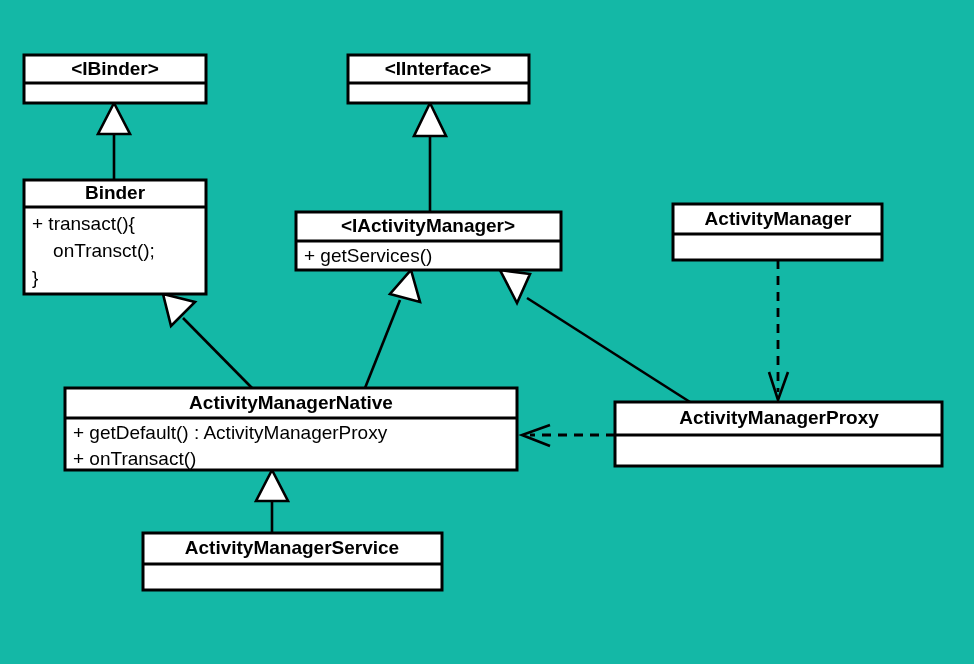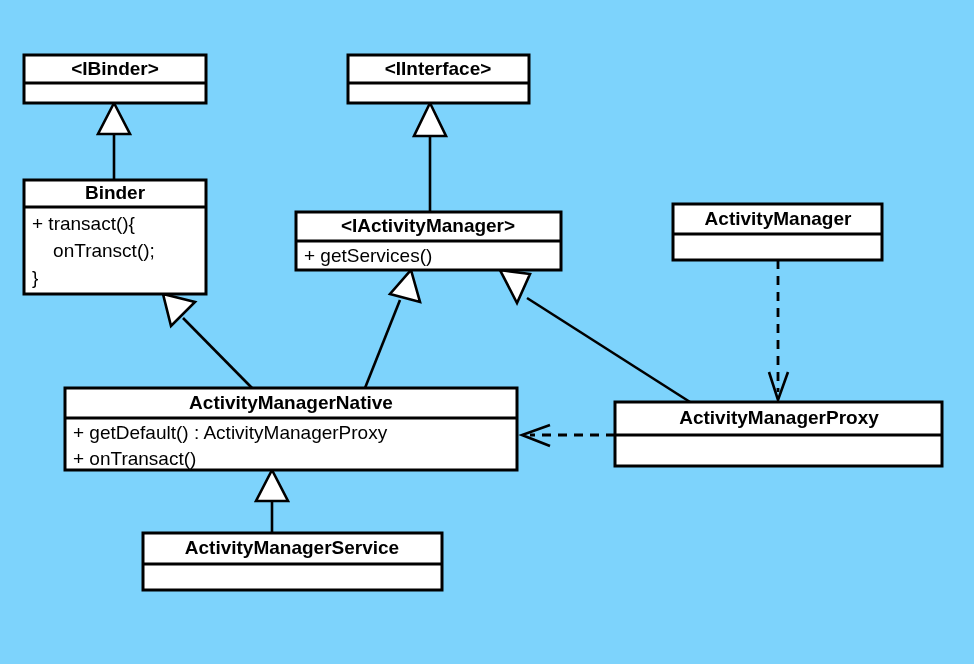--- a/index.html
+++ b/index.html
@@ -5,21 +5,21 @@
 <style>
   html, body {
     margin: 0;
     padding: 0;
     background: #ffffff;
   }
   #diagram-root {
     position: relative;
     width: 974px;
     height: 664px;
-    background: #7dd3fc;
+    background: #14b8a6;
     font-family: "Liberation Sans", sans-serif;
     overflow: hidden;
   }
   svg#uml-canvas {
     position: absolute;
     top: 0;
     left: 0;
     width: 974px;
     height: 664px;
   }

